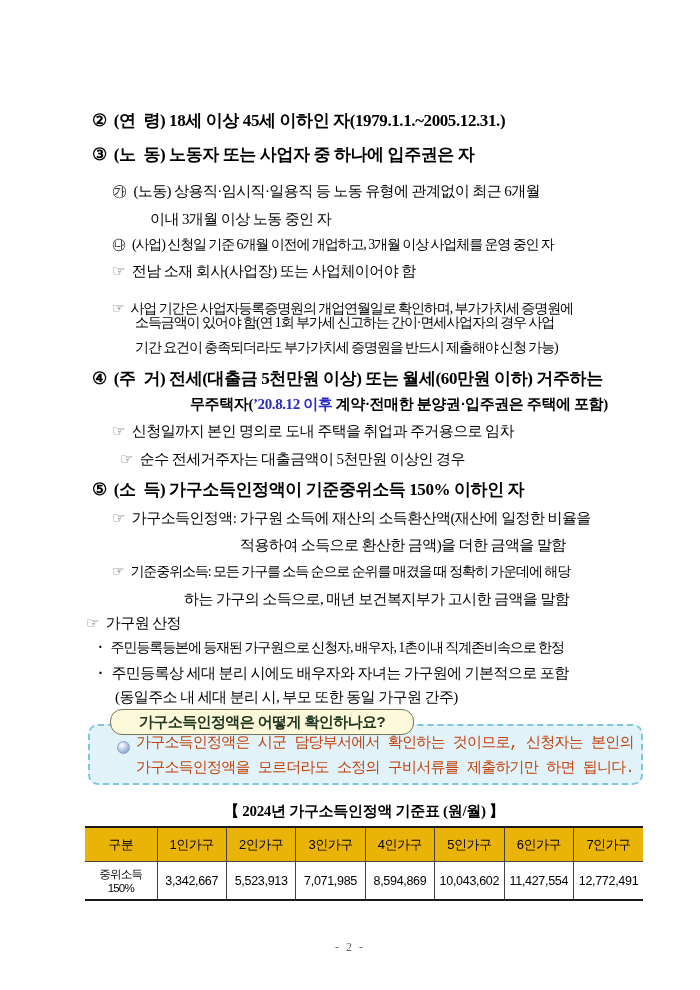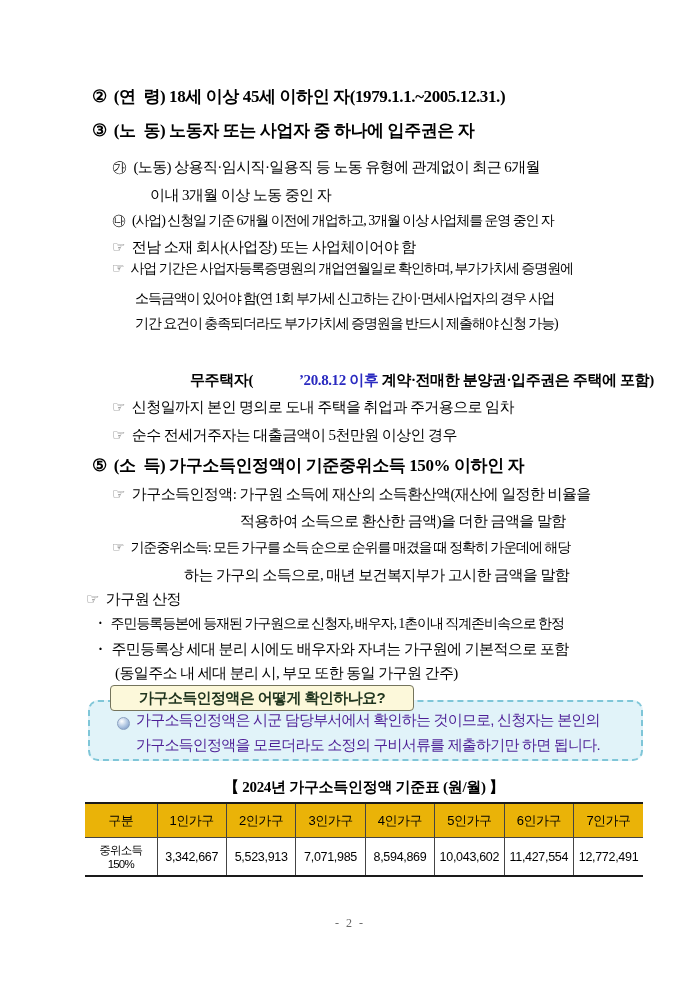--- a/index.html
+++ b/index.html
@@ -1,37 +1,37 @@
 <!DOCTYPE html>
 <html><head>
 <meta charset="utf-8">
 <style>
   html,body{margin:0;padding:0;}
   body{width:700px;height:990px;background:#ffffff;position:relative;overflow:hidden;
        font-family:"Liberation Serif","DejaVu Serif",serif;color:#000;}
-  #doc{position:absolute;inset:0;}
+  #doc{position:absolute;inset:0;margin-top:24px;}
   .ln{position:absolute;white-space:pre;line-height:1.25;}
   .h1{font-size:17px;font-weight:bold;letter-spacing:-0.4px;}
   .h1b{font-size:15px;font-weight:bold;letter-spacing:-0.4px;}
   .body{font-size:15px;letter-spacing:-0.6px;text-align:center;}
   .tight{font-size:14px;letter-spacing:-1.1px;}
   .mk{margin-right:7px;}
   .pt{color:#5a5a5a;margin-right:7px;}
   .dot{font-weight:bold;margin-right:9px;}
-  .blue{color:#2a2ac0;padding-left:46px;}
+  .blue{color:#2a2ac0;}
   
   .qa-box{position:absolute;left:88px;top:700px;width:551px;height:57px;
           background:#e1f3f9;border:2px dashed #7fc6d8;border-radius:10px;}
   .qa-tab{position:absolute;left:110px;top:685px;width:302px;height:24px;
-          background:#fcf8da;border:1.5px solid #74745c;border-radius:4px;
+          background:#fcf8da;border:1.5px solid #74745c;border-radius:12px;
           display:flex;align-items:center;justify-content:center;
           font-family:"Liberation Sans","DejaVu Sans",sans-serif;
           font-size:15px;font-weight:bold;letter-spacing:-0.6px;color:#20351f;}
-  .qa-line{font-family:Liberation Sans, sans-serif;
-           font-size:15px;letter-spacing:-0.8px;color:#4c1d95;}
+  .qa-line{font-family:Liberation Mono, monospace;
+           font-size:15px;letter-spacing:-0.8px;color:#c2410c;}
   .qa-bullet{position:absolute;left:117px;top:717px;width:11px;height:11px;border-radius:50%;
              background:radial-gradient(circle at 35% 30%,#ffffff 0%,#b9cde6 45%,#6e8fc0 100%);
              border:1px solid #8aa0c0;}
   
   .tbl-title{position:absolute;left:85px;top:778px;width:558px;text-align:center;
              font-size:15px;font-weight:bold;letter-spacing:-0.3px;}
   table.tbl{position:absolute;left:85px;top:802px;width:558px;border-collapse:collapse;
             font-family:"Liberation Sans","DejaVu Sans",sans-serif;
             border-top:2px solid #1a1a1a;border-bottom:2px solid #1a1a1a;table-layout:fixed;}
   table.tbl th{background:#eab308;font-weight:normal;font-size:13px;height:31px;
@@ -51,28 +51,29 @@
 
   <div class="ln h1" style="left:92px;top:120px"><span class="mk">③</span><span>(노  동) 노동자 또는 사업자 중 하나에 입주권은 자</span></div>
 
   <div class="ln body" style="left:112px;top:158px"><span class="mk">㉮</span><span>(노동) 상용직·임시직·일용직 등 노동 유형에 관계없이 최근 6개월</span></div>
   <div class="ln body" style="left:150px;top:186px"><span>이내 3개월 이상 노동 중인 자</span></div>
 
   <div class="ln body tight" style="left:112px;top:212px"><span class="mk">㉯</span><span>(사업) 신청일 기준 6개월 이전에 개업하고, 3개월 이상 사업체를 운영 중인 자</span></div>
 
   <div class="ln body" style="left:112px;top:238px"><span class="pt">☞</span><span>전남 소재 회사(사업장) 또는 사업체이어야 함</span></div>
 
-  <div class="ln body tight" style="left:112px;top:260px"><span class="pt">☞</span><span>사업 기간은 사업자등록증명원의 개업연월일로 확인하며, 부가가치세 증명원에</span></div>
+  <div class="ln body tight" style="left:112px;top:276px"><span class="pt">☞</span><span>사업 기간은 사업자등록증명원의 개업연월일로 확인하며, 부가가치세 증명원에</span></div>
   <div class="ln body tight" style="left:135px;top:290px"><span>소득금액이 있어야 함(연 1회 부가세 신고하는 간이·면세사업자의 경우 사업</span></div>
   <div class="ln body tight" style="left:135px;top:315px"><span>기간 요건이 충족되더라도 부가가치세 증명원을 반드시 제출해야 신청 가능)</span></div>
 
+  <div class="ln h1" style="left:92px;top:344px"><span class="mk">④</span><span>(주  거) 전세(대출금 5천만원 이상) 또는 월세(60만원 이하) 거주하는</span></div>
   <div class="ln h1b" style="left:190px;top:371px"><span>무주택자(</span><span class="blue">’20.8.12 이후</span><span> 계약·전매한 분양권·입주권은 주택에 포함)</span></div>
 
   <div class="ln body" style="left:112px;top:398px"><span class="pt">☞</span><span>신청일까지 본인 명의로 도내 주택을 취업과 주거용으로 임차</span></div>
-  <div class="ln body" style="left:112px;top:426px"><span class="pt">☞</span><span>순수 전세거주자는 대출금액이 5천만원 이상인 경우</span></div>
+  <div class="ln body" style="left:120px;top:426px"><span class="pt">☞</span><span>순수 전세거주자는 대출금액이 5천만원 이상인 경우</span></div>
 
   <div class="ln h1" style="left:92px;top:455px"><span class="mk">⑤</span><span>(소  득) 가구소득인정액이 기준중위소득 150% 이하인 자</span></div>
 
   <div class="ln body" style="left:112px;top:485px"><span class="pt">☞</span><span>가구소득인정액: 가구원 소득에 재산의 소득환산액(재산에 일정한 비율을</span></div>
   <div class="ln body" style="left:240px;top:512px"><span>적용하여 소득으로 환산한 금액)을 더한 금액을 말함</span></div>
 
   <div class="ln body tight" style="left:112px;top:539px"><span class="pt">☞</span><span>기준중위소득: 모든 가구를 소득 순으로 순위를 매겼을 때 정확히 가운데에 해당</span></div>
   <div class="ln body" style="left:184px;top:566px"><span>하는 가구의 소득으로, 매년 보건복지부가 고시한 금액을 말함</span></div>
 
   <div class="ln body" style="left:86px;top:590px"><span class="pt">☞</span><span>가구원 산정</span></div>

